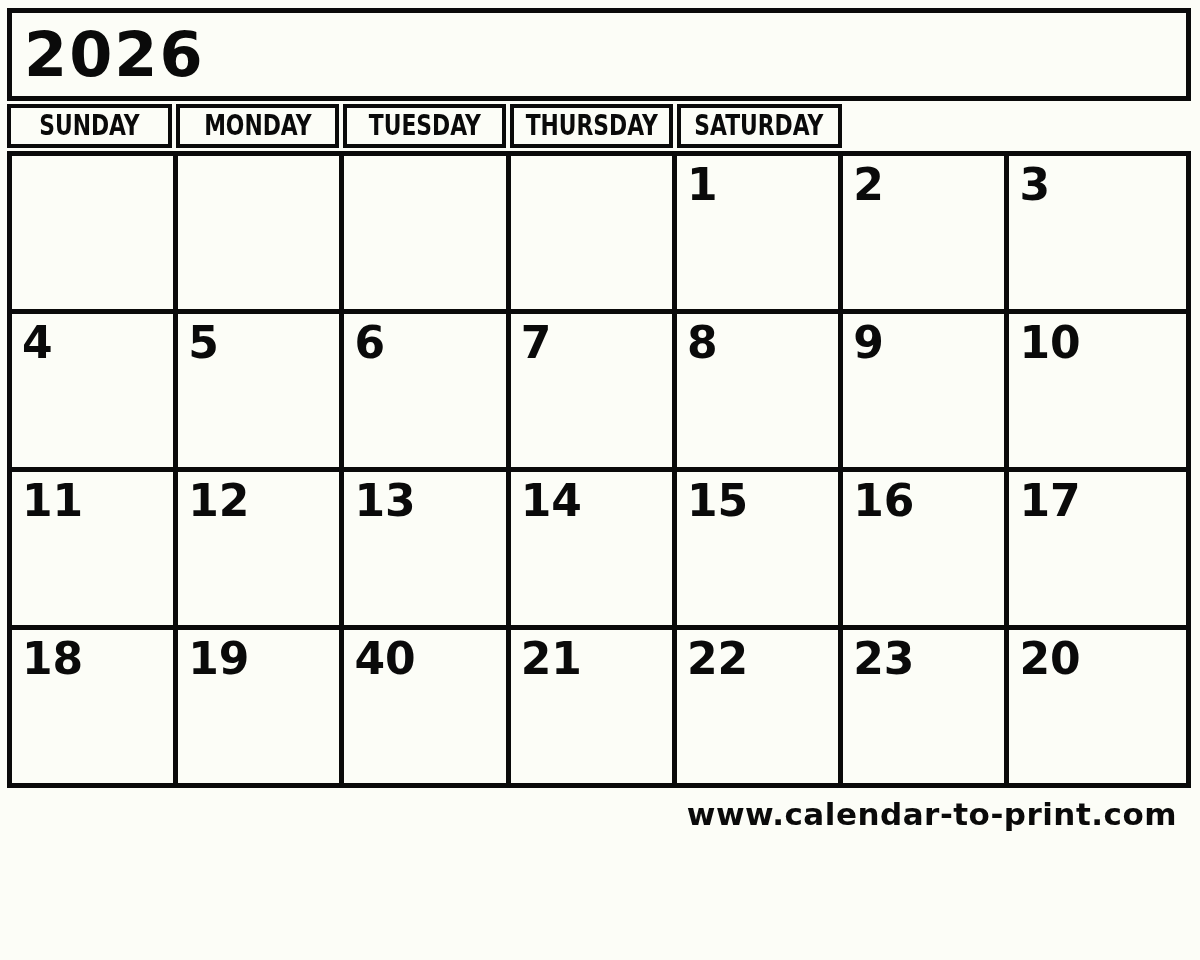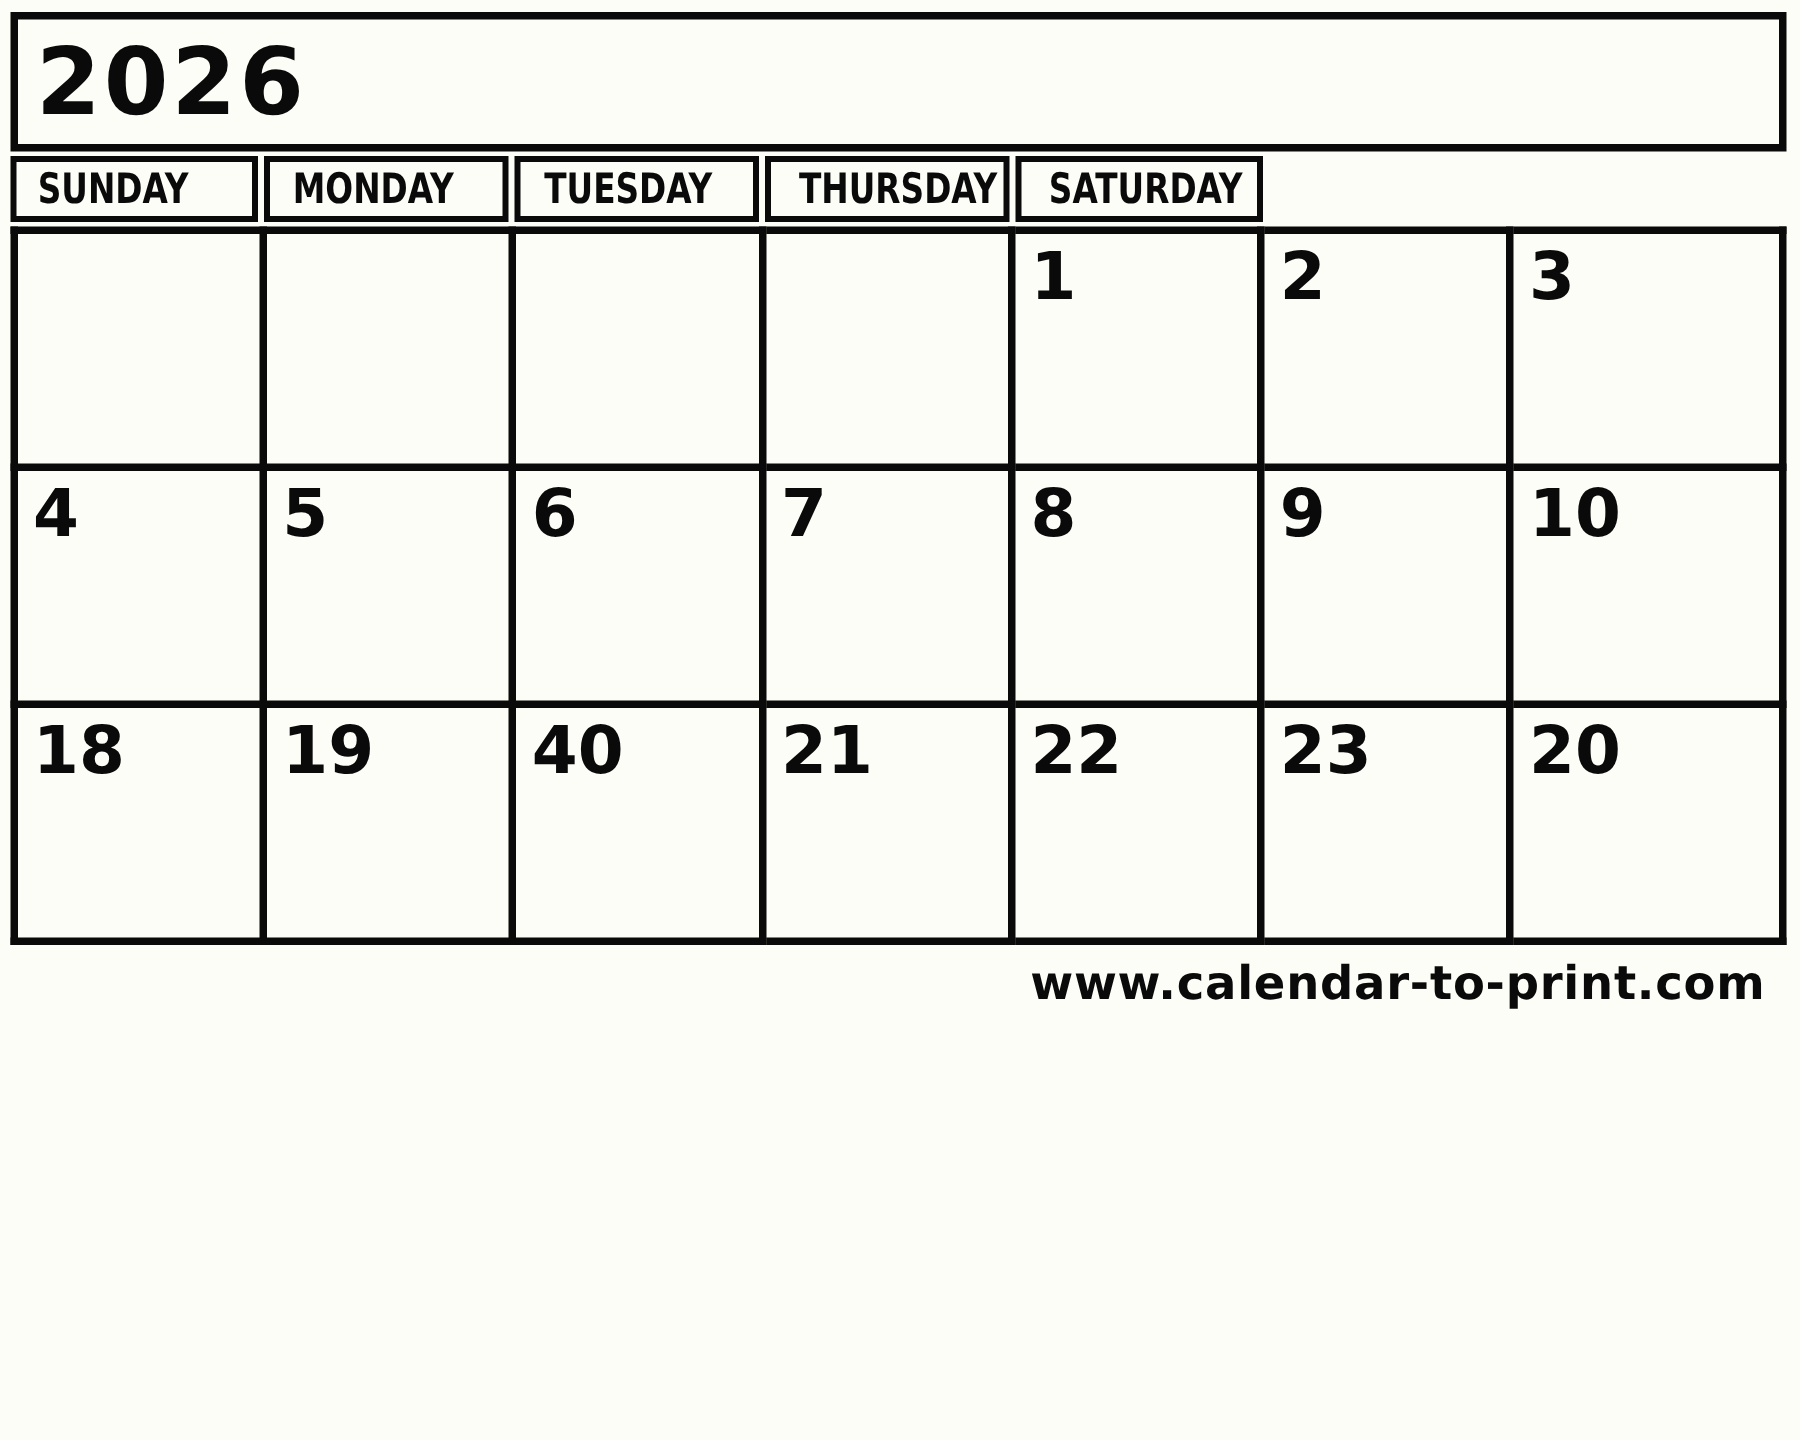--- a/index.html
+++ b/index.html
@@ -45,21 +45,21 @@
     display: grid;
     grid-template-columns: 14.1% 14.1% 14.1% 14.1% 14.1% 14.1% auto;
     margin-top: 3px;
   }
   .header-cell {
     border: 4px solid #0a0a0a;
     margin: 0 2px;
     height: 36px;
     display: flex;
     align-items: center;
-    justify-content: flex-start;
+    justify-content: center;
     background: #fcfdf7;
     overflow: hidden;
   }
   .header-cell:first-child { margin-left: 0; }
   .header-cell:last-child  { margin-right: 0; }
   .header-label {
     font-size: 28px;
     font-weight: bold;
     white-space: nowrap;
     transform: scaleX(0.78);
@@ -142,20 +142,29 @@
       <tr>
         <td>4</td>
         <td>5</td>
         <td>6</td>
         <td>7</td>
         <td>8</td>
         <td>9</td>
         <td>10</td>
       </tr>
       <tr>
+        <td>11</td>
+        <td>12</td>
+        <td>13</td>
+        <td>14</td>
+        <td>15</td>
+        <td>16</td>
+        <td>17</td>
+      </tr>
+      <tr>
         <td>18</td>
         <td>19</td>
         <td>40</td>
         <td>21</td>
         <td>22</td>
         <td>23</td>
         <td>20</td>
       </tr>
     </tbody>
   </table>

